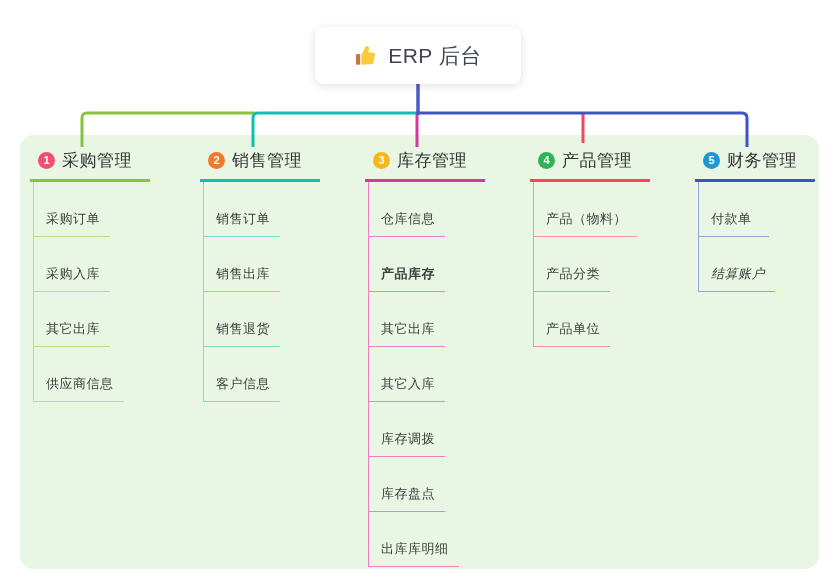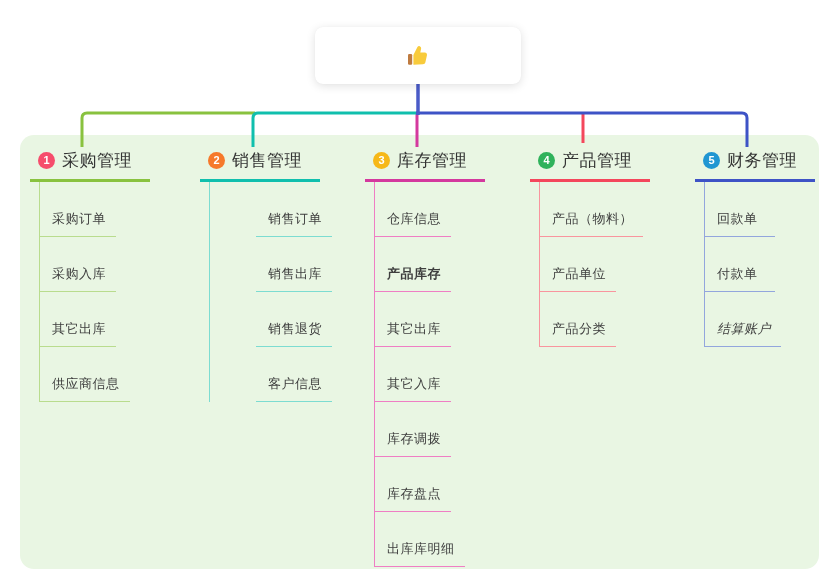--- a/index.html
+++ b/index.html
@@ -16,21 +16,21 @@
     box-shadow:0 2px 10px rgba(0,0,0,.12),0 0 1px rgba(0,0,0,.06);display:flex;align-items:center;justify-content:center;
     gap:10px;z-index:2;cursor:pointer;}
   #root-node .root-label{font-size:21px;font-weight:500;color:#3f4452;letter-spacing:.5px;}
 
   
   .branch{position:absolute;top:147px;width:120px;z-index:2;}
   .branch-title{display:flex;align-items:center;gap:7px;padding:2px 0 7px 8px;border-bottom:3px solid #999;cursor:pointer;}
   .badge{width:17px;height:17px;border-radius:50%;flex:0 0 17px;display:flex;align-items:center;justify-content:center;
     color:#fff;font-size:11px;font-weight:bold;line-height:1;}
   .branch-title .t{font-size:17px;font-weight:500;color:#333333;white-space:nowrap;letter-spacing:.5px;}
-  .children{margin-left:9px;border-left:1.5px solid #ccc;}
+  .children{margin-left:3px;border-left:1.5px solid #ccc;}
   .child{height:55px;display:flex;align-items:flex-end;border-bottom:1.5px solid #ccc;padding:0 10px 8px 12px;
     width:max-content;min-width:70px;font-size:13px;color:#3e3e3e;white-space:nowrap;box-sizing:border-box;
     letter-spacing:.5px;cursor:pointer;}
 </style>
 </head>
 <body>
 
 <div id="stage">
 
   <div id="panel" style="background: rgb(233, 246, 227);"></div>
@@ -44,41 +44,42 @@
     <path d="M418 84 V115" fill="none" stroke-width="3.5" style="stroke: rgb(74, 91, 200);"></path>
   </svg>
 
   <div id="root-node">
     <span style="display:flex;">
       <svg width="24" height="24" viewBox="0 0 24 24">
         <rect x="2" y="10" width="4.2" height="10.8" rx="1.2" fill="#bf7b40"></rect>
         <path fill="#f8cb3c" d="M7.4 20.8 V10.9 L11.3 3.2 c.5-.95 1.5-1.35 2.4-1.05 1.05.33 1.65 1.45 1.4 2.5 L14.3 8.6 h4.5 c1.4 0 2.45 1.3 2.15 2.65 l-1.55 7.1 c-.25 1.15-1.25 1.95-2.4 1.95 z"></path>
       </svg>
     </span>
+    <span class="root-label">ERP 后台</span>
   </div>
 
   <div class="branch" style="left:30px;">
     <div class="branch-title" style="border-bottom-color: rgb(137, 194, 63);">
       <span class="badge" style="background: rgb(246, 77, 108);">1</span>
       <span class="t">采购管理</span>
     </div>
     <div class="children" style="border-left-color: rgb(185, 220, 142);">
       <div class="child" style="border-bottom-color: rgb(185, 220, 142);">采购订单</div>
       <div class="child" style="border-bottom-color: rgb(185, 220, 142);">采购入库</div>
       <div class="child" style="border-bottom-color: rgb(185, 220, 142);">其它出库</div>
       <div class="child" style="border-bottom-color: rgb(185, 220, 142);">供应商信息</div>
     </div>
   </div>
 
   <div class="branch" style="left:200px;">
     <div class="branch-title" style="border-bottom-color: rgb(16, 191, 173);">
       <span class="badge" style="background: rgb(246, 121, 43);">2</span>
       <span class="t">销售管理</span>
     </div>
-    <div class="children" style="border-left-color: rgb(124, 220, 209); padding-left: 46px;">
+    <div class="children" style="border-left-color: rgb(124, 220, 209);">
       <div class="child" style="border-bottom-color: rgb(124, 220, 209);">销售订单</div>
       <div class="child" style="border-bottom-color: rgb(124, 220, 209);">销售出库</div>
       <div class="child" style="border-bottom-color: rgb(124, 220, 209);">销售退货</div>
       <div class="child" style="border-bottom-color: rgb(124, 220, 209);">客户信息</div>
     </div>
   </div>
 
   <div class="branch" style="left:365px;">
     <div class="branch-title" style="border-bottom-color: rgb(212, 57, 158);">
       <span class="badge" style="background: rgb(246, 184, 24);">3</span>
@@ -95,30 +96,29 @@
     </div>
   </div>
 
   <div class="branch" style="left:530px;">
     <div class="branch-title" style="border-bottom-color: rgb(244, 71, 92);">
       <span class="badge" style="background: rgb(47, 178, 91);">4</span>
       <span class="t">产品管理</span>
     </div>
     <div class="children" style="border-left-color: rgb(249, 149, 158);">
       <div class="child" style="border-bottom-color: rgb(249, 149, 158);">产品（物料）</div>
+      <div class="child" style="border-bottom-color: rgb(249, 149, 158);">产品分类</div>
       <div class="child" style="border-bottom-color: rgb(249, 149, 158);">产品单位</div>
-      <div class="child" style="border-bottom-color: rgb(249, 149, 158);">产品分类</div>
     </div>
   </div>
 
   <div class="branch" style="left:695px;">
     <div class="branch-title" style="border-bottom-color: rgb(62, 83, 198);">
       <span class="badge" style="background: rgb(32, 150, 210);">5</span>
       <span class="t">财务管理</span>
     </div>
     <div class="children" style="border-left-color: rgb(147, 166, 221);">
-      <div class="child" style="border-bottom-color: rgb(147, 166, 221);">回款单</div>
       <div class="child" style="border-bottom-color: rgb(147, 166, 221);">付款单</div>
       <div class="child" style="border-bottom-color: rgb(147, 166, 221); font-style: italic;">结算账户</div>
     </div>
   </div>
 
 </div>
 
 </body></html>

